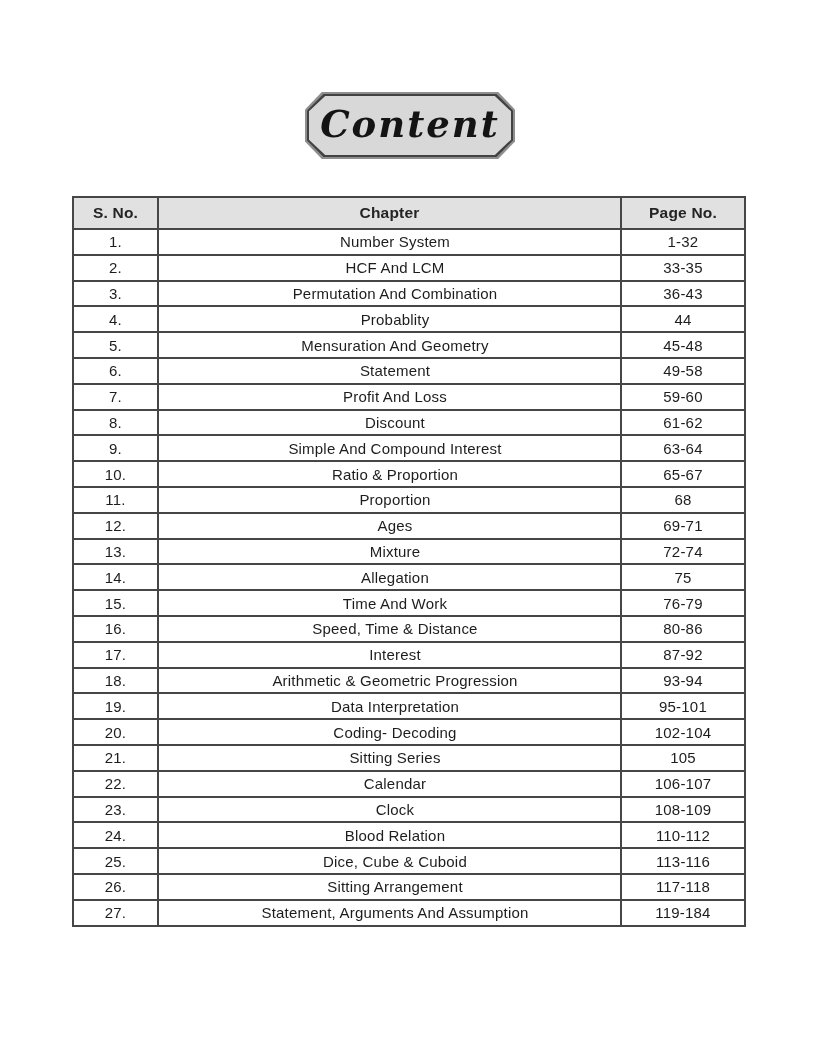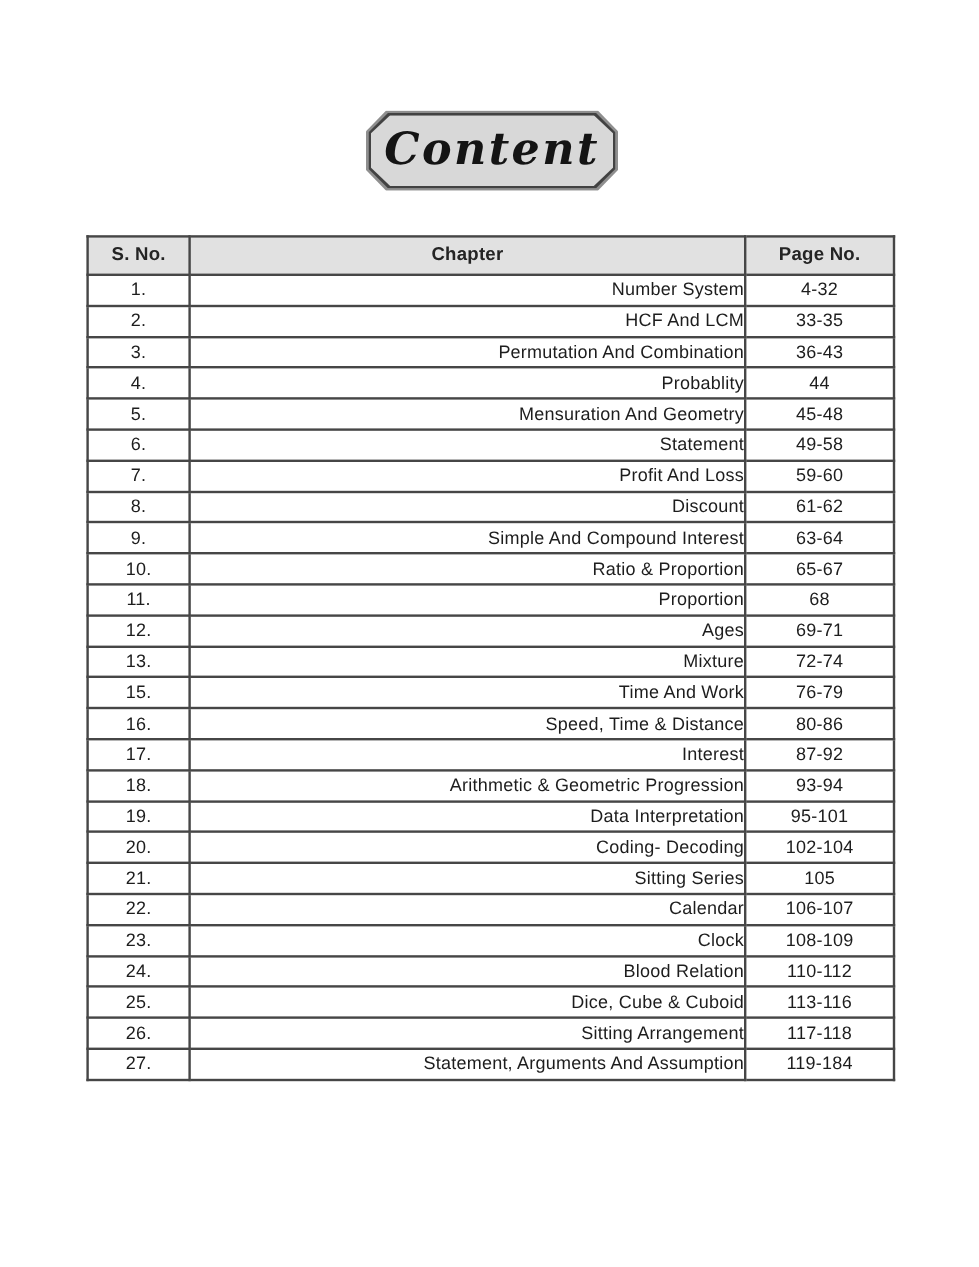--- a/index.html
+++ b/index.html
@@ -71,21 +71,21 @@
     padding: 1px 0 2px 0;
   }
   .toc td {
     height: 25.8px;
     font-size: 15px;
     letter-spacing: 0.2px;
     background: #ffffff;
     padding: 0;
   }
   td.c-sno { text-align: center; }
-  td.c-ch  { text-align: right; padding-left: 11px; border-radius: 12px; }
+  td.c-ch  { text-align: center; padding-left: 11px; border-radius: 12px; }
   td.c-pg  { text-align: center; }
 </style>
 </head>
 <body>
 
 <div class="badge">
   <div class="oct l1"></div>
   <div class="oct l2"></div>
   <div class="oct l3">
     <span class="badge-text">Content</span>
@@ -102,21 +102,21 @@
     <tr>
       <th>S. No.</th>
       <th>Chapter</th>
       <th>Page No.</th>
     </tr>
   </thead>
   <tbody id="toc-body">
   <tr>
     <td class="c-sno">1.</td>
     <td class="c-ch">Number System</td>
-    <td class="c-pg">4-32</td>
+    <td class="c-pg">1-32</td>
   </tr>
 
   <tr>
     <td class="c-sno">2.</td>
     <td class="c-ch">HCF And LCM</td>
     <td class="c-pg">33-35</td>
   </tr>
 
   <tr>
     <td class="c-sno">3.</td>
@@ -177,20 +177,25 @@
     <td class="c-ch">Ages</td>
     <td class="c-pg">69-71</td>
   </tr>
 
   <tr>
     <td class="c-sno">13.</td>
     <td class="c-ch">Mixture</td>
     <td class="c-pg">72-74</td>
   </tr>
 
+  <tr>
+    <td class="c-sno">14.</td>
+    <td class="c-ch">Allegation</td>
+    <td class="c-pg">75</td>
+  </tr>
 
   <tr>
     <td class="c-sno">15.</td>
     <td class="c-ch">Time And Work</td>
     <td class="c-pg">76-79</td>
   </tr>
 
   <tr>
     <td class="c-sno">16.</td>
     <td class="c-ch">Speed, Time &amp; Distance</td>

